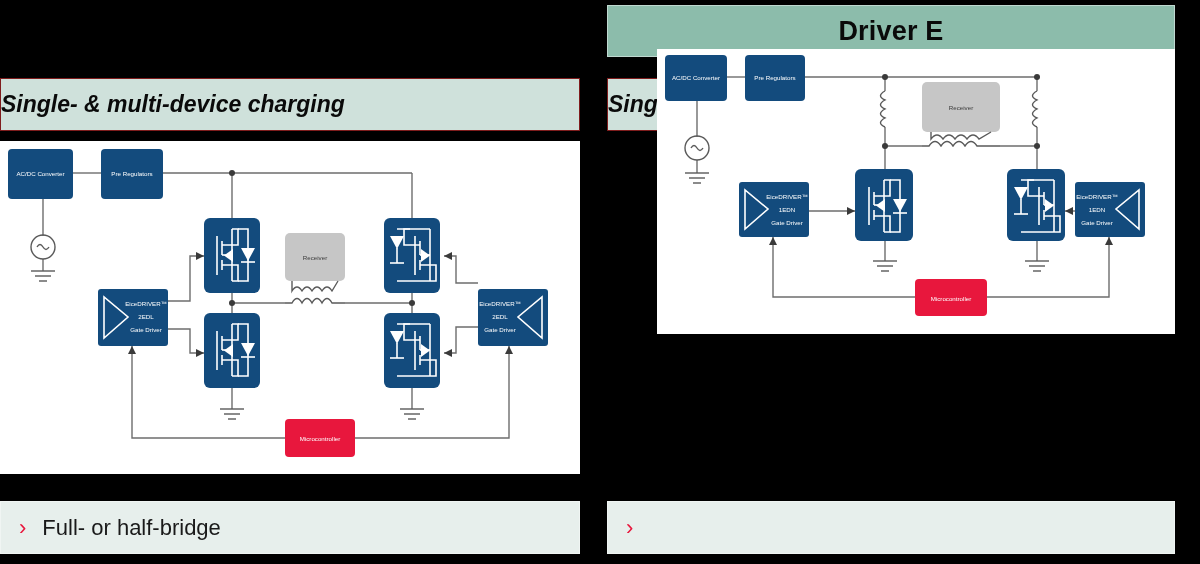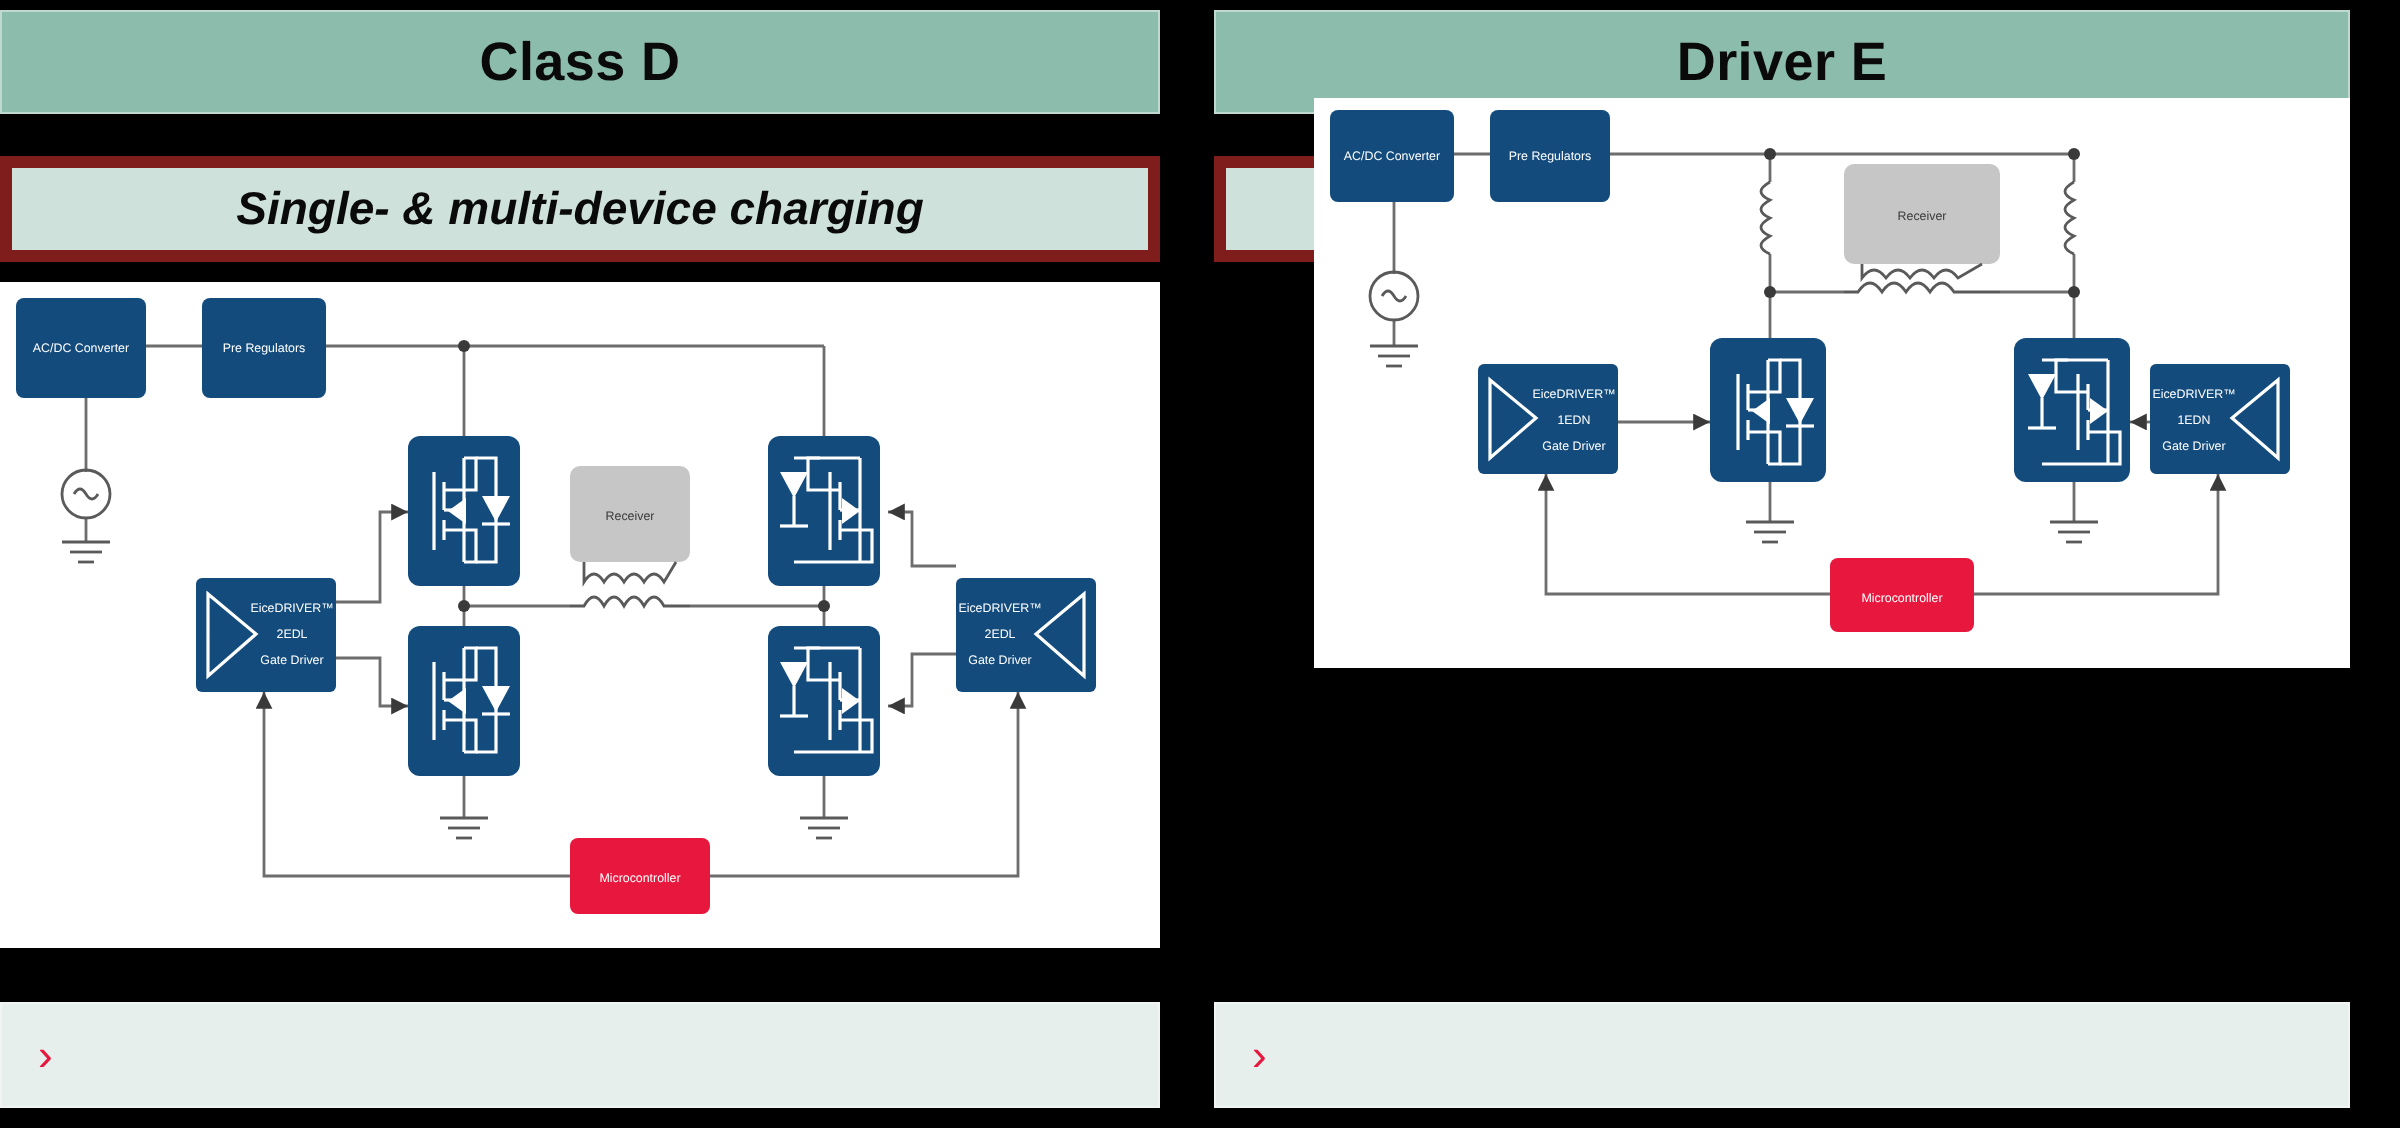--- a/index.html
+++ b/index.html
@@ -20,22 +20,22 @@
     background:#8cbcab;border:1px solid #bfd8d0;
     display:flex;align-items:center;justify-content:center;
     box-sizing:border-box;
   }
   .hdr-txt{
     font-size:27px;font-weight:bold;color:#0a0a0a;letter-spacing:.2px;
   }
   
   .sub{
     position:absolute;left:0;width:100%;top:78px;height:53px;
-    background:#cfe1db;border:6px solid #7f1d1d;
-    display:flex;align-items:center;justify-content:center;
+    background:#cfe1db;border:1px solid #7f1d1d;
+    display:flex;align-items:center;
     box-sizing:border-box;
   }
   .sub-txt{
     font-size:23px;font-weight:bold;font-style:italic;color:#0a0a0a;
   }
   
   .cap{
     position:absolute;left:0;width:100%;bottom:10px;height:53px;
     background:#e7efec;border:1px solid #f0f5f3;
     display:flex;align-items:center;box-sizing:border-box;
@@ -62,23 +62,20 @@
   .mos{stroke:#ffffff;stroke-width:1.6;fill:none;}
   .dot{fill:#3a3a3a;}
 </style>
 </head>
 <body>
 
 <div class="stage">
 
   <div class="col col-d">
 
-    <div class="hdr">
-      <span class="hdr-txt">Class D</span>
-    </div>
 
     <div class="sub">
       <span class="sub-txt">Single- &amp; multi-device charging</span>
     </div>
 
     <div class="canvas canvas-d">
       <svg viewBox="0 0 580 333" xmlns="http://www.w3.org/2000/svg">
         <defs>
           <marker id="arrD" markerWidth="7" markerHeight="7" refX="6" refY="3" orient="auto">
             <path d="M0,0 L6,3 L0,6 z" fill="#3a3a3a"></path>
@@ -242,20 +239,21 @@
           <path class="mos" d="M420,209 L430,209"></path>
           <path class="mos" d="M430,183 L430,235"></path>
           <path d="M421,203 L430,209.5 L421,216 Z" fill="#ffffff"></path>
           <path class="mos" d="M397,183 L430,183 M397,235 L430,235"></path>
         </g>
       </svg>
     </div>
 
     <div class="cap">
       <span class="cap-chev">›</span>
+      <span class="cap-txt">Full- or half-bridge</span>
     </div>
   </div>
 
   <div class="col col-e">
 
     <div class="hdr">
       <span class="hdr-txt">Driver E</span>
     </div>
 
     <div class="sub">

